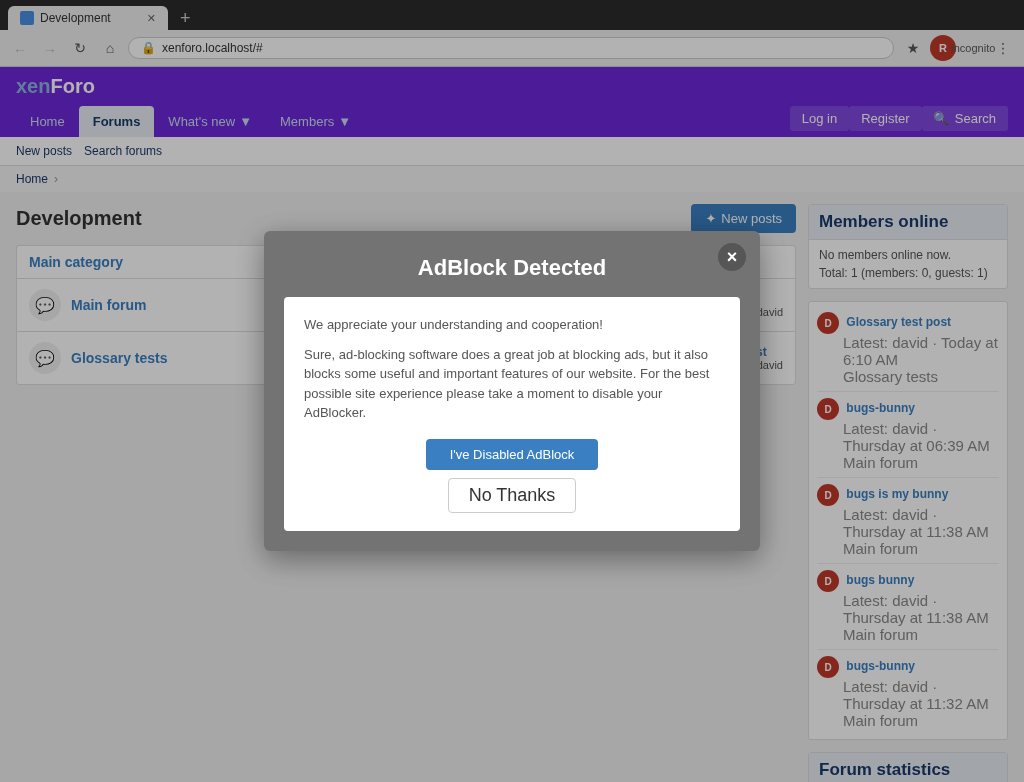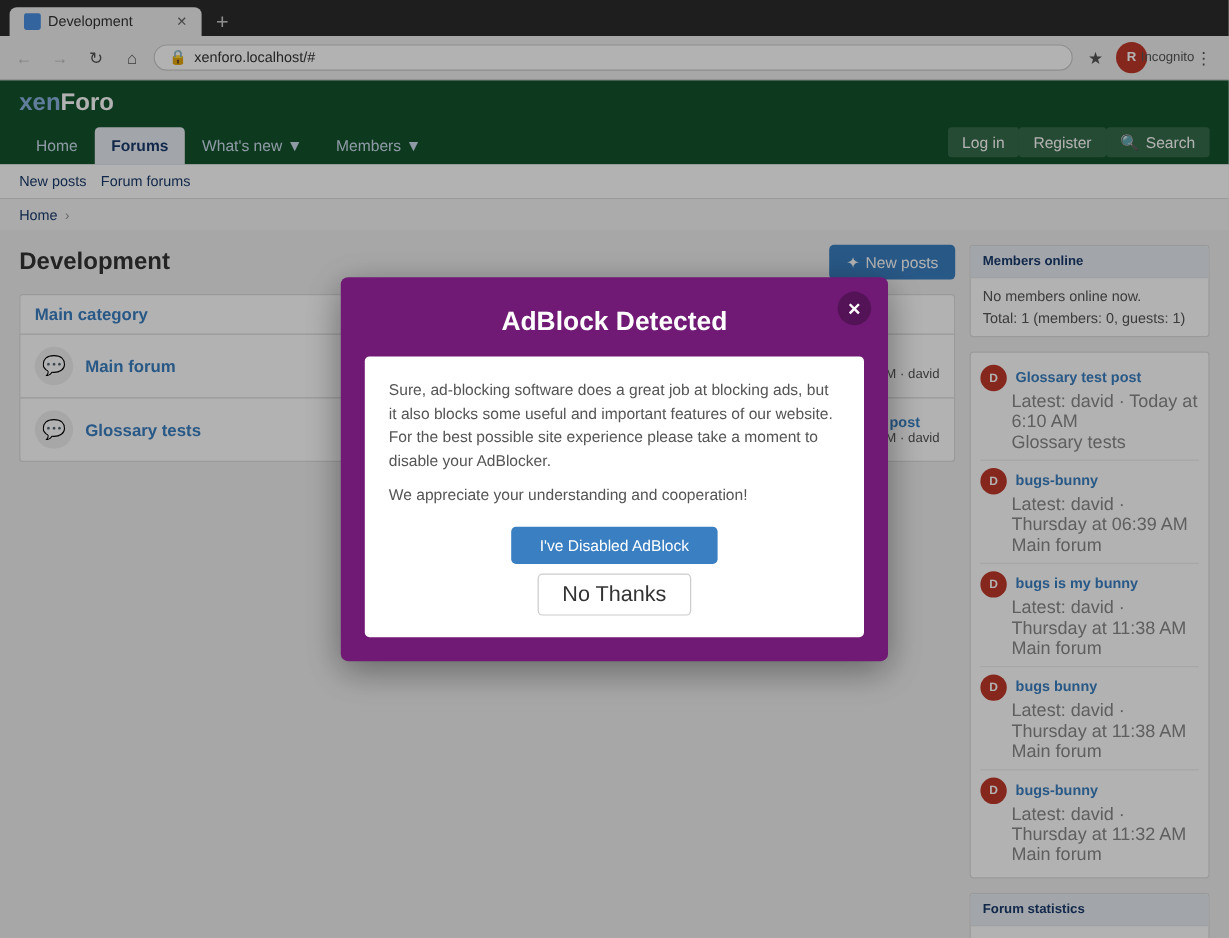--- a/index.html
+++ b/index.html
@@ -88,21 +88,21 @@
       border: none;
       cursor: pointer;
       color: #555;
       font-size: 14px;
       display: flex; align-items: center; justify-content: center;
       border-radius: 50%;
     }
 
     
     .xf-header {
-      background: #14532d;
+      background: #6d28d9;
       padding: 8px 16px 0;
     }
     .xf-logo {
       display: inline-block;
       color: #fff;
       font-size: 20px;
       font-weight: bold;
       margin-bottom: 8px;
     }
     .xf-logo span.xen { color: #8cb4e0; }
@@ -291,21 +291,21 @@
     }
     .sidebar-box {
       background: #fff;
       border: 1px solid #ddd;
       border-radius: 3px;
       margin-bottom: 12px;
     }
     .sidebar-box-title {
       background: #e8eef5;
       padding: 7px 10px;
-      font-size: 11px;
+      font-size: 17px;
       font-weight: bold;
       color: #1a3a6b;
       border-bottom: 1px solid #ddd;
       border-radius: 3px 3px 0 0;
     }
     .sidebar-box-content {
       padding: 8px 10px;
       font-size: 12px;
       color: #555;
     }
@@ -341,23 +341,23 @@
     .overlay {
       position: fixed;
       top: 0; left: 0; right: 0; bottom: 0;
       background: rgba(0,0,0,0.3);
       z-index: 100;
       display: flex;
       align-items: center;
       justify-content: center;
     }
     .adblock-modal {
-      background: #701a75;
+      background: #737373;
       border-radius: 6px;
-      width: 456px;
+      width: 496px;
       padding: 0;
       position: relative;
       box-shadow: 0 8px 30px rgba(0,0,0,0.4);
     }
     .adblock-modal-title {
       text-align: center;
       font-size: 22px;
       font-weight: bold;
       color: #fff;
       padding: 24px 20px 16px;
@@ -472,21 +472,21 @@
       <button class="xf-search-btn">
         <span>🔍</span>
         <span>Search</span>
       </button>
     </div>
   </div>
 </div>
 
 <div class="xf-subnav">
   <a>New posts</a>
-  <a>Forum forums</a>
+  <a>Search forums</a>
 </div>
 
 <div class="breadcrumb">
   <a>Home</a>
   <span class="sep">›</span>
 </div>
 
 <div class="main-content">
   <div class="content-left">
     <div class="page-title-row">
@@ -605,19 +605,19 @@
       </div>
     </div>
   </div>
 </div>
 
 <div class="overlay">
   <div class="adblock-modal">
     <div class="adblock-modal-title">AdBlock Detected</div>
     <button class="adblock-modal-close">×</button>
     <div class="adblock-modal-body">
+      <p>We appreciate your understanding and cooperation!</p>
       <p>Sure, ad-blocking software does a great job at blocking ads, but it also blocks some useful and important features of our website. For the best possible site experience please take a moment to disable your AdBlocker.</p>
-      <p>We appreciate your understanding and cooperation!</p>
       <button class="adblock-btn-primary">I've Disabled AdBlock</button>
       <button class="adblock-btn-secondary">No Thanks</button>
     </div>
   </div>
 </div>
 
 </body></html>

